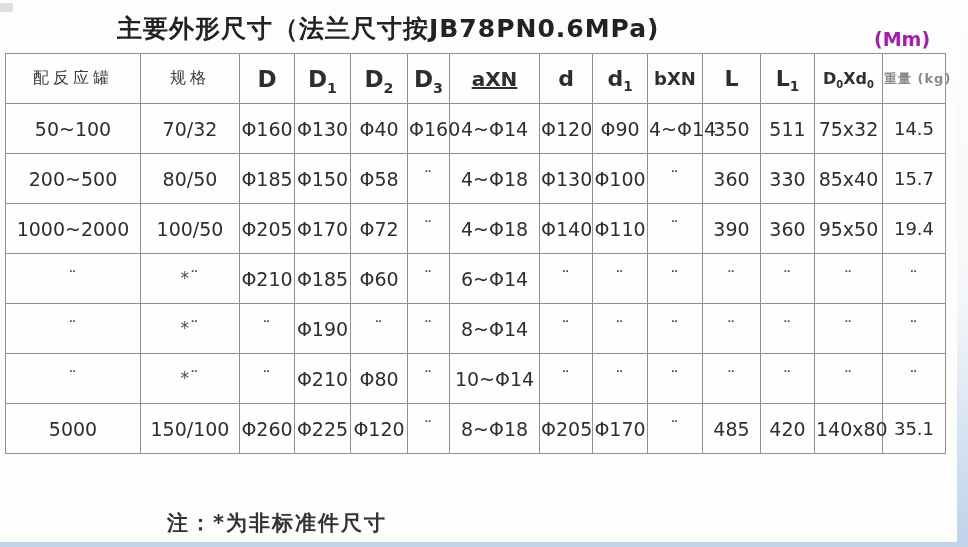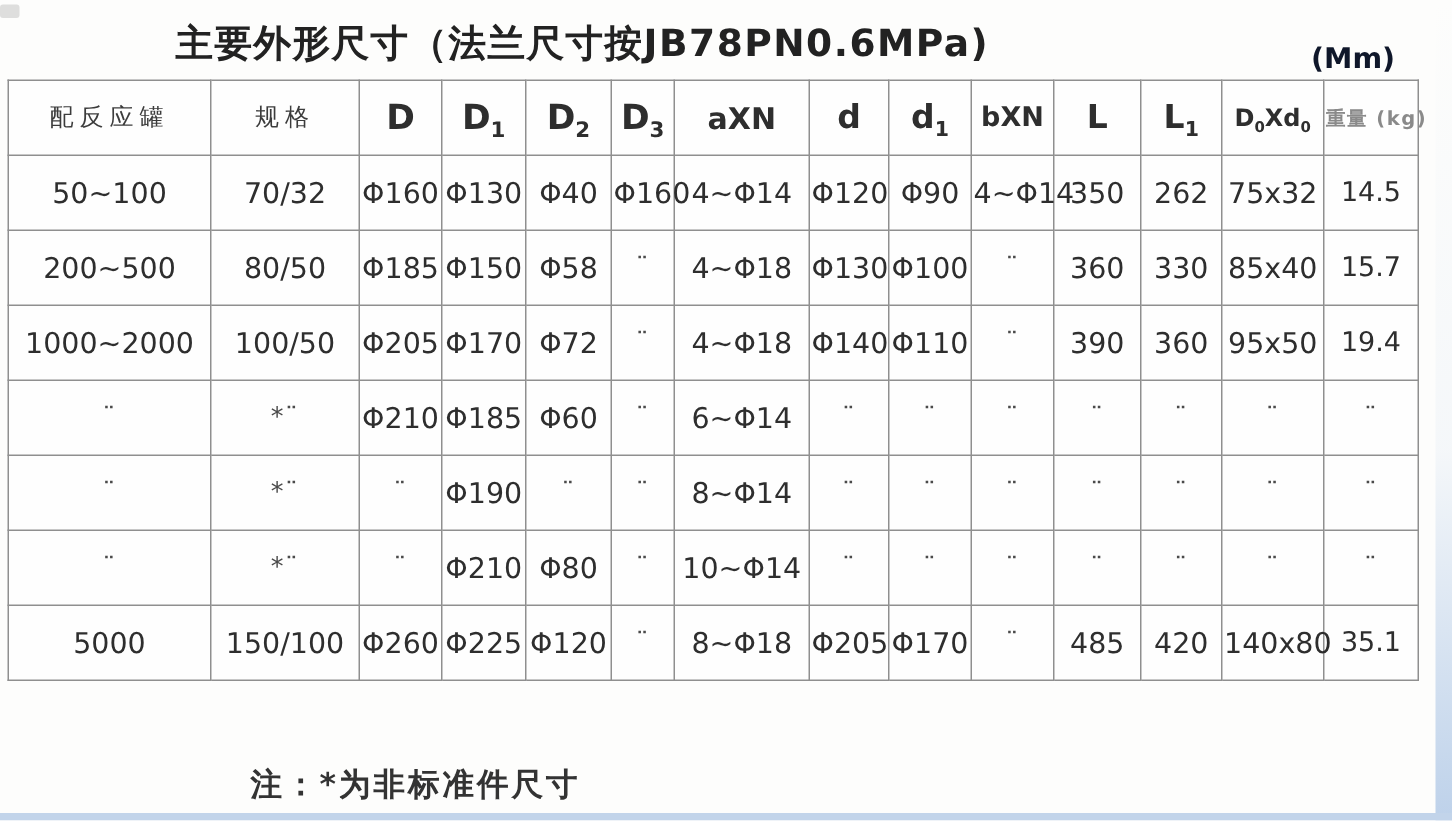--- a/index.html
+++ b/index.html
@@ -10,39 +10,39 @@
     color:#2e2e2e;
   }
   .page{position:absolute;inset:0;}
   .doc-title{
     position:absolute;left:117px;top:12px;
     font-size:25px;font-weight:bold;letter-spacing:1px;color:#222;
     white-space:nowrap;
   }
   .unit-note{
     position:absolute;left:874px;top:28px;
-    font-size:19px;font-weight:bold;color:#0f172a;
+    font-size:19px;font-weight:bold;color:#a21caf;
   }
   table.dim{
     position:absolute;left:5px;top:53px;
     width:940px;border-collapse:collapse;table-layout:fixed;
     background:#fefefe;
   }
   table.dim td,table.dim th{
     border:1px solid #8f8f8f;
     text-align:center;vertical-align:middle;
     height:49px;padding:0 1px;overflow:visible;
     font-weight:normal;white-space:nowrap;
     font-size:19px;color:#2e2e2e;
   }
   
   table.dim th:nth-child(1),table.dim th:nth-child(2){font-size:16px;letter-spacing:4px;color:#3c3c3c;}
   table.dim th:nth-child(n+3){font-weight:bold;}
   table.dim th:nth-child(3),table.dim th:nth-child(4),table.dim th:nth-child(5),table.dim th:nth-child(6){font-size:23px;}
-  table.dim th:nth-child(7){font-size:20px;}
+  table.dim th:nth-child(7){font-size:20px;text-decoration:underline;}
   table.dim th:nth-child(8),table.dim th:nth-child(9){font-size:22px;}
   table.dim th:nth-child(10){font-size:18px;}
   table.dim th:nth-child(11),table.dim th:nth-child(12){font-size:22px;}
   table.dim th:nth-child(13){font-size:16px;}
   table.dim th:nth-child(14){font-size:13px;color:#8a8a8a;font-weight:bold;letter-spacing:1px;margin-left:40px;}
   table.dim th sub{font-size:62%;line-height:0;}
   
   table.dim td:nth-child(14){font-size:18px;}
   table.dim td.ditto{font-size:17px;color:#4a4a4a;letter-spacing:1px;line-height:1;}
   .footnote{
@@ -118,21 +118,21 @@
           <td>70/32</td>
           <td>Φ160</td>
           <td>Φ130</td>
           <td>Φ40</td>
           <td>Φ160</td>
           <td>4~Φ14</td>
           <td>Φ120</td>
           <td>Φ90</td>
           <td>4~Φ14</td>
           <td>350</td>
-          <td>262</td>
+          <td>511</td>
           <td>75x32</td>
           <td>14.5</td>
         </tr>
         <tr>
           <td>200~500</td>
           <td>80/50</td>
           <td>Φ185</td>
           <td>Φ150</td>
           <td>Φ58</td>
           <td class="ditto">¨</td>

